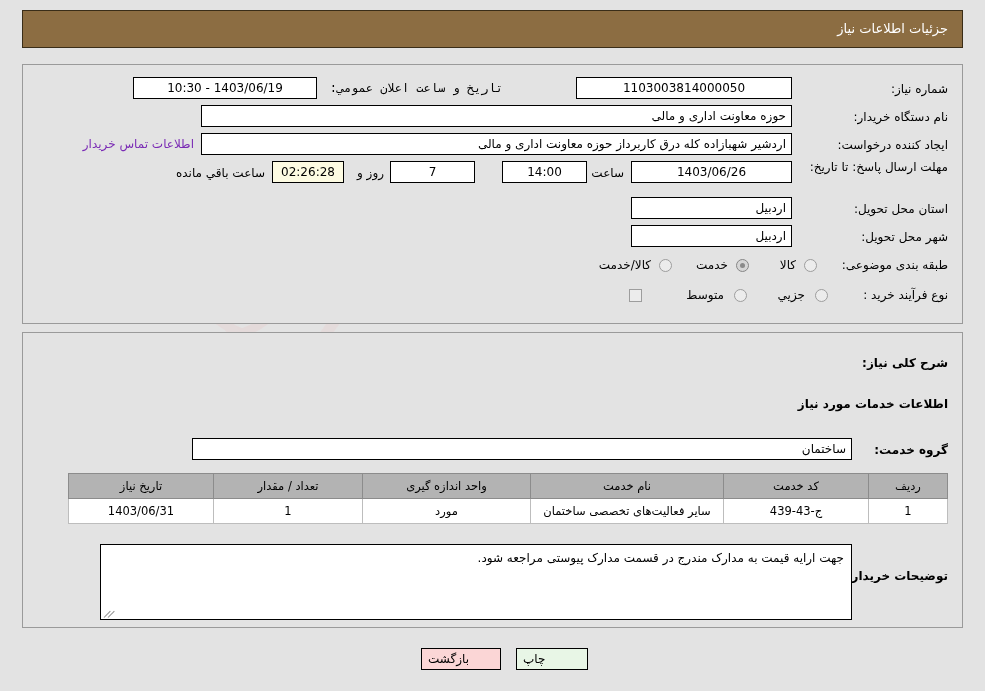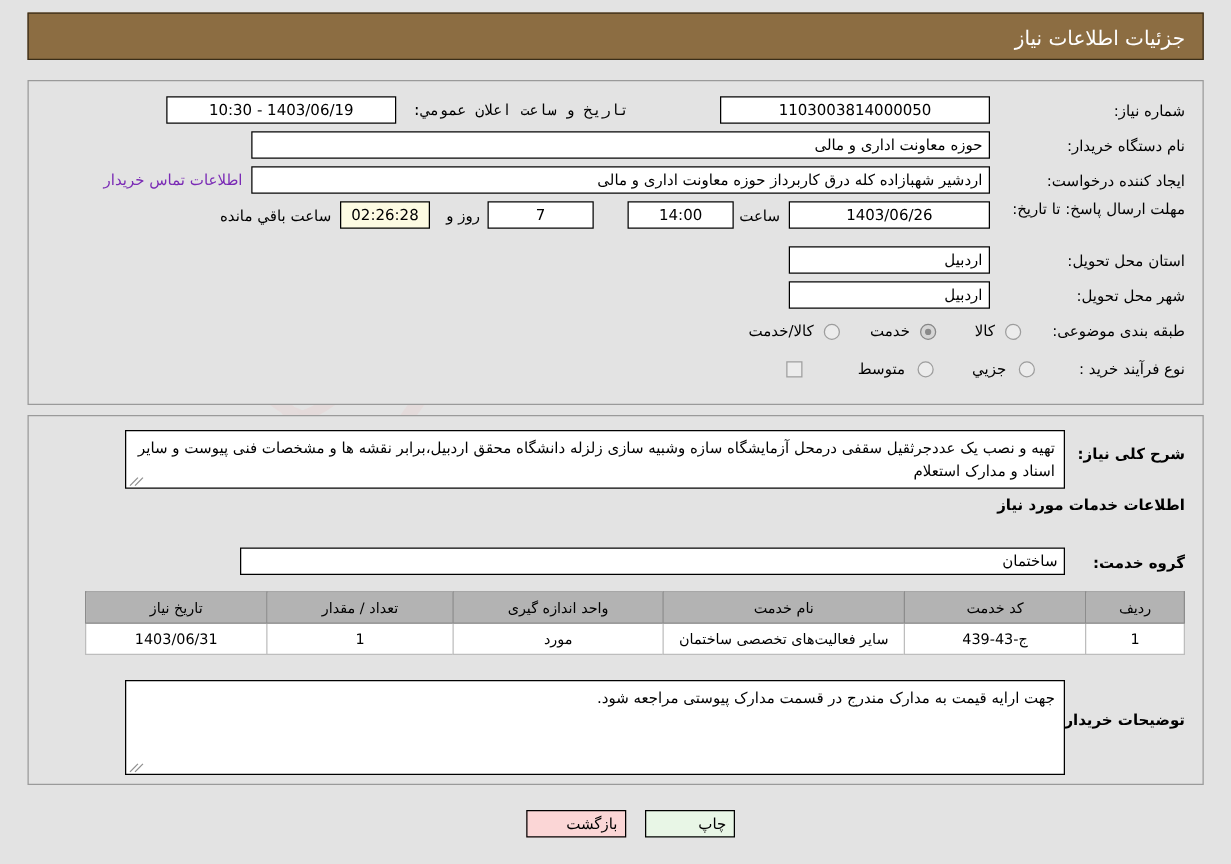--- a/index.html
+++ b/index.html
@@ -66,21 +66,21 @@
     background: #8c6d42;
     border: 1px solid #3a2d18;
     box-sizing: border-box;
     z-index: 2;
   }
   .page-header .title {
     position: absolute;
     right: 14px;
     top: 10px;
     color: #ffffff;
-    font-size: 16px;
+    font-size: 13px;
   }
 
   
   .panel {
     position: absolute;
     border: 1px solid #9a9a9a;
     background: #e3e3e3;
     box-sizing: border-box;
     z-index: 2;
   }
@@ -210,21 +210,21 @@
     white-space: nowrap;
   }
 
   
   .btn {
     position: absolute;
     height: 22px;
     line-height: 20px;
     border: 1px solid #000;
     box-sizing: border-box;
-    text-align: right;
+    text-align: left;
     font-size: 12px;
     cursor: pointer;
     color: #000;
     padding: 0 6px;
   }
   .btn.print { background: #e8f6e6; }
   .btn.back  { background: #fbd6d6; }
 </style>
 </head>
 <body>
@@ -286,27 +286,20 @@
   <div class="lbl" style="right:157px; top:222px;">جزیي</div>
   <div class="radio" style="right:215px; top:224px;"></div>
   <div class="lbl" style="right:238px; top:222px;">متوسط</div>
   <div class="cbox" style="right:320px; top:224px;"></div>
 </div>
 
 <div class="panel" id="desc-panel" style="left:22px; top:332px; width:941px; height:296px;">
 
   <div class="lbl b" style="right:14px; top:22px;">شرح کلی نیاز:</div>
 
-  <div class="ta" style="right:110px; top:11px; width:752px; height:47px;">
-    <span>تهیه و نصب یک عددجرثقیل سقفی درمحل آزمایشگاه سازه وشبیه سازی زلزله دانشگاه محقق اردبیل،برابر نقشه ها و مشخصات فنی پیوست و سایر اسناد و مدارک استعلام</span>
-    <span class="grip">
-      <i style="left:0px; top:9px;"></i>
-        <i style="left:4px; top:9px;"></i>
-    </span>
-  </div>
 
   <div class="section-title" style="right:14px; top:64px;">اطلاعات خدمات مورد نیاز</div>
 
   <div class="lbl b" style="right:14px; top:109px;">گروه خدمت:</div>
   <div class="inp rt" style="right:110px; top:105px; width:660px;">ساختمان</div>
 
   <table class="grid" style="right:14px; top:140px; width:880px;">
     <thead>
       <tr>
         <th style="width:38px;">ردیف</th>

